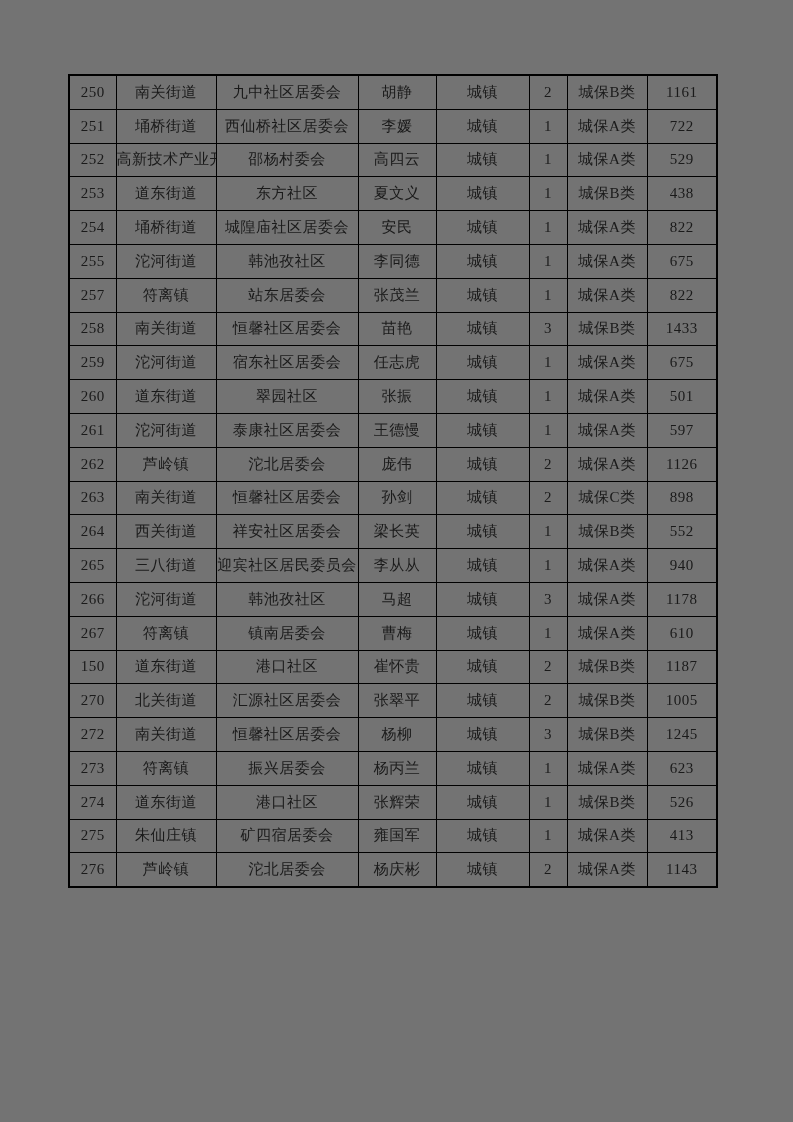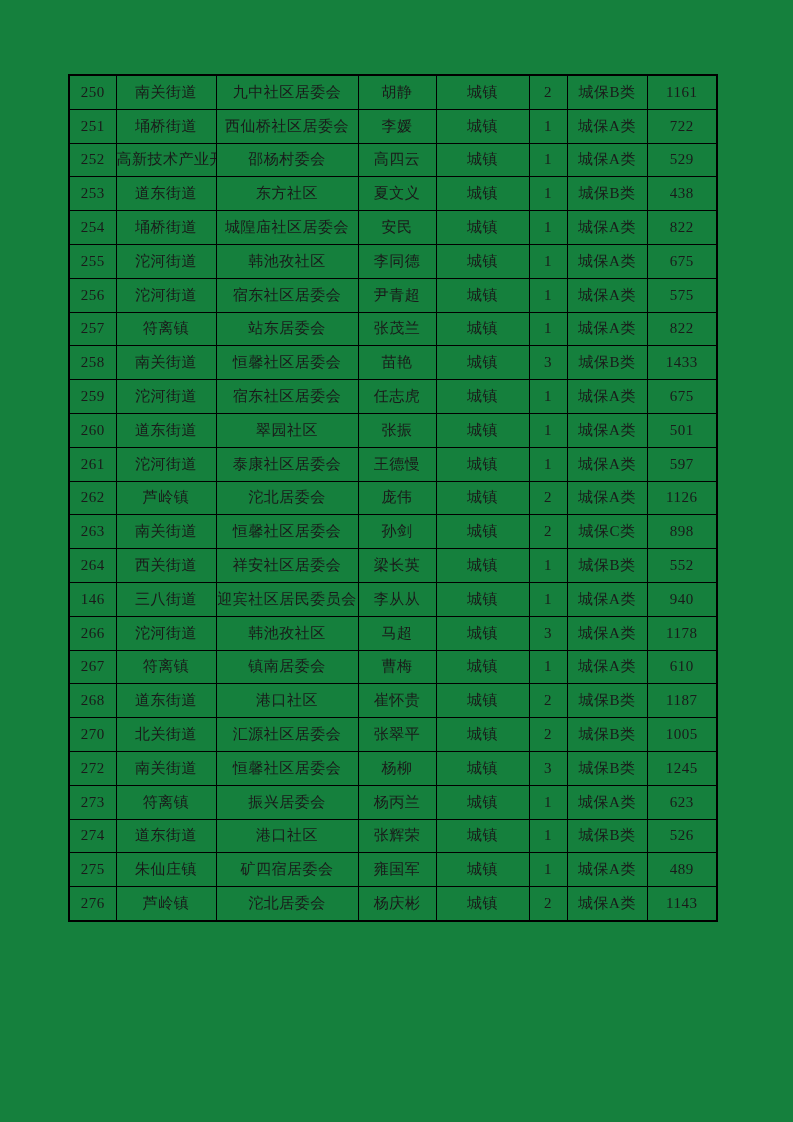--- a/index.html
+++ b/index.html
@@ -4,21 +4,21 @@
 <style>
   html, body {
     margin: 0;
     padding: 0;
     background: #888;
   }
   .page {
     position: relative;
     width: 793px;
     height: 1122px;
-    background: #15803d;
+    background: #737373;
     margin: 0 auto;
     overflow: hidden;
     font-family: "Liberation Serif", "DejaVu Serif", serif;
     color: #1a1a1a;
   }
   table.record-table {
     position: absolute;
     left: 68px;
     top: 74px;
     width: 648px;
@@ -119,30 +119,20 @@
           <td class="cell-row-number">255</td>
           <td class="cell-street">沱河街道</td>
           <td class="cell-community">韩池孜社区</td>
           <td class="cell-name">李同德</td>
           <td class="cell-residence-type">城镇</td>
           <td class="cell-count">1</td>
           <td class="cell-category">城保A类</td>
           <td class="cell-amount">675</td>
         </tr>
         <tr>
-          <td class="cell-row-number">256</td>
-          <td class="cell-street">沱河街道</td>
-          <td class="cell-community">宿东社区居委会</td>
-          <td class="cell-name">尹青超</td>
-          <td class="cell-residence-type">城镇</td>
-          <td class="cell-count">1</td>
-          <td class="cell-category">城保A类</td>
-          <td class="cell-amount">575</td>
-        </tr>
-        <tr>
           <td class="cell-row-number">257</td>
           <td class="cell-street">符离镇</td>
           <td class="cell-community">站东居委会</td>
           <td class="cell-name">张茂兰</td>
           <td class="cell-residence-type">城镇</td>
           <td class="cell-count">1</td>
           <td class="cell-category">城保A类</td>
           <td class="cell-amount">822</td>
         </tr>
         <tr>
@@ -209,21 +199,21 @@
           <td class="cell-row-number">264</td>
           <td class="cell-street">西关街道</td>
           <td class="cell-community">祥安社区居委会</td>
           <td class="cell-name">梁长英</td>
           <td class="cell-residence-type">城镇</td>
           <td class="cell-count">1</td>
           <td class="cell-category">城保B类</td>
           <td class="cell-amount">552</td>
         </tr>
         <tr>
-          <td class="cell-row-number">146</td>
+          <td class="cell-row-number">265</td>
           <td class="cell-street">三八街道</td>
           <td class="cell-community">迎宾社区居民委员会</td>
           <td class="cell-name">李从从</td>
           <td class="cell-residence-type">城镇</td>
           <td class="cell-count">1</td>
           <td class="cell-category">城保A类</td>
           <td class="cell-amount">940</td>
         </tr>
         <tr>
           <td class="cell-row-number">266</td>
@@ -239,21 +229,21 @@
           <td class="cell-row-number">267</td>
           <td class="cell-street">符离镇</td>
           <td class="cell-community">镇南居委会</td>
           <td class="cell-name">曹梅</td>
           <td class="cell-residence-type">城镇</td>
           <td class="cell-count">1</td>
           <td class="cell-category">城保A类</td>
           <td class="cell-amount">610</td>
         </tr>
         <tr>
-          <td class="cell-row-number">268</td>
+          <td class="cell-row-number">150</td>
           <td class="cell-street">道东街道</td>
           <td class="cell-community">港口社区</td>
           <td class="cell-name">崔怀贵</td>
           <td class="cell-residence-type">城镇</td>
           <td class="cell-count">2</td>
           <td class="cell-category">城保B类</td>
           <td class="cell-amount">1187</td>
         </tr>
         <tr>
           <td class="cell-row-number">270</td>
@@ -296,21 +286,21 @@
           <td class="cell-amount">526</td>
         </tr>
         <tr>
           <td class="cell-row-number">275</td>
           <td class="cell-street">朱仙庄镇</td>
           <td class="cell-community">矿四宿居委会</td>
           <td class="cell-name">雍国军</td>
           <td class="cell-residence-type">城镇</td>
           <td class="cell-count">1</td>
           <td class="cell-category">城保A类</td>
-          <td class="cell-amount">489</td>
+          <td class="cell-amount">413</td>
         </tr>
         <tr>
           <td class="cell-row-number">276</td>
           <td class="cell-street">芦岭镇</td>
           <td class="cell-community">沱北居委会</td>
           <td class="cell-name">杨庆彬</td>
           <td class="cell-residence-type">城镇</td>
           <td class="cell-count">2</td>
           <td class="cell-category">城保A类</td>
           <td class="cell-amount">1143</td>

